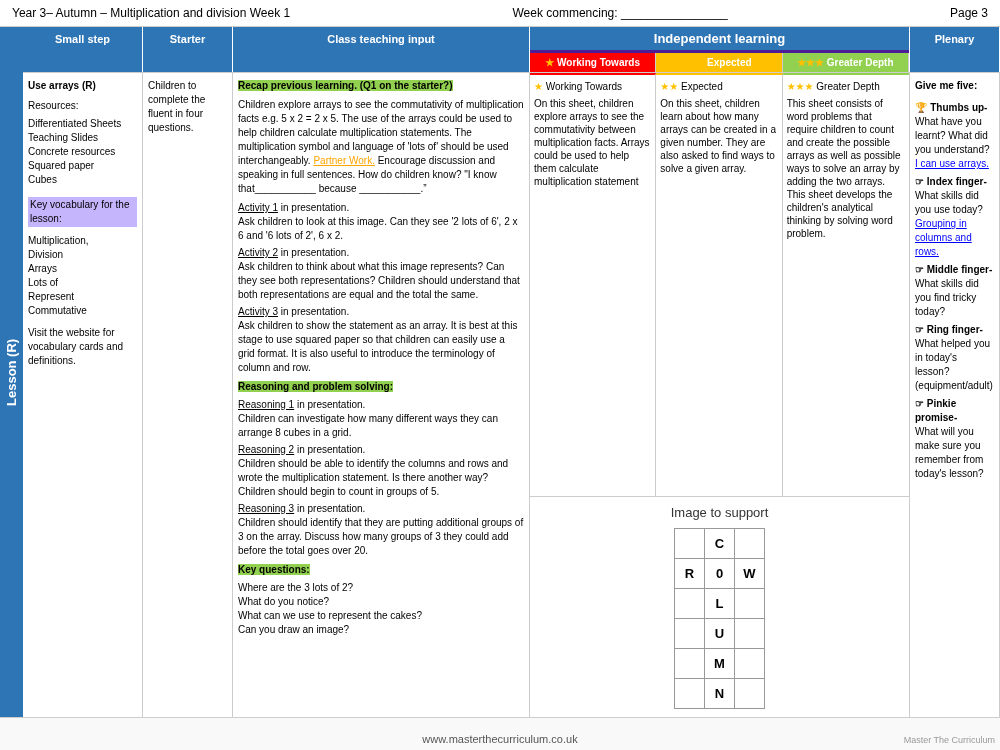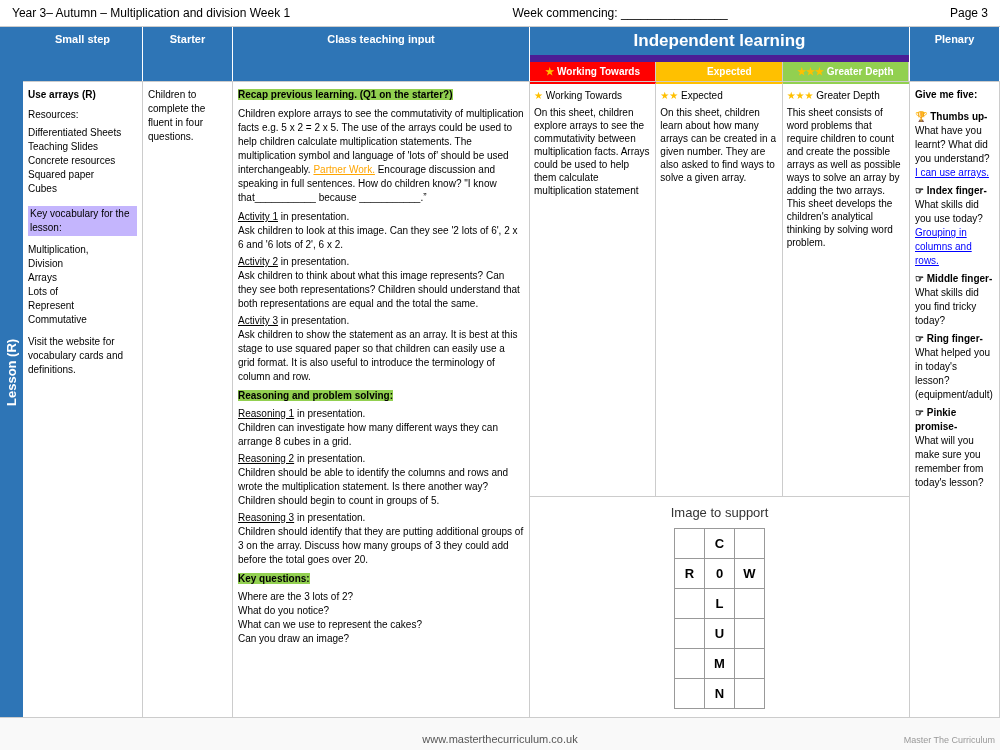--- a/index.html
+++ b/index.html
@@ -98,21 +98,21 @@
       <span>Lesson (R)</span>
     </div>
 
     <div class="content-area">
 
       <div class="col-headers">
         <div class="col-header">Small step</div>
         <div class="col-header">Starter</div>
         <div class="col-header">Class teaching input</div>
         <div class="col-header" style="padding:0;">
-          <div style="background:#2e75b6;color:#fff;padding:4px;font-weight:bold;font-size:17px;border-bottom:7px solid #4c1d95;">Independent learning</div>
+          <div style="background:#2e75b6;color:#fff;padding:4px;font-weight:bold;font-size:13px;border-bottom:3px solid #4c1d95;">Independent learning</div>
           <div style="display:grid;grid-template-columns:repeat(3,1fr);">
             <div class="indep-sub working-towards-header">
               <span class="star">★</span>
               <span>Working Towards</span>
             </div>
             <div class="indep-sub expected-header">
               <span class="star">★★</span>
               <span>Expected</span>
             </div>
             <div class="indep-sub greater-depth-header">

